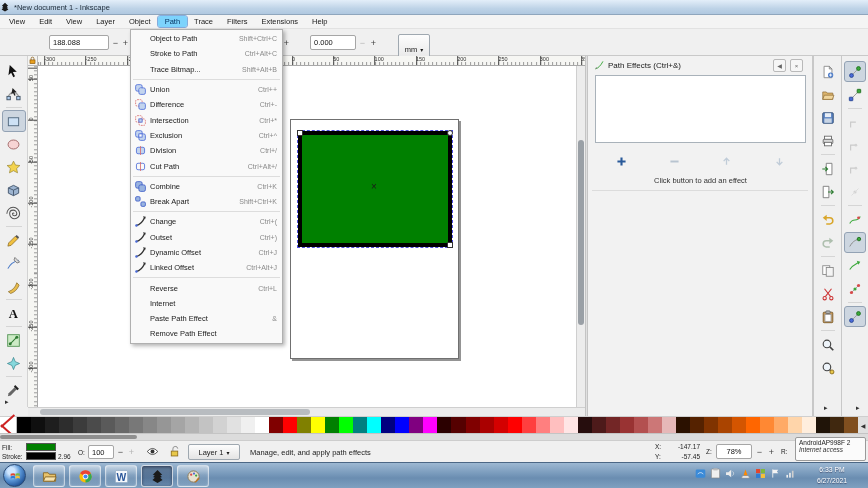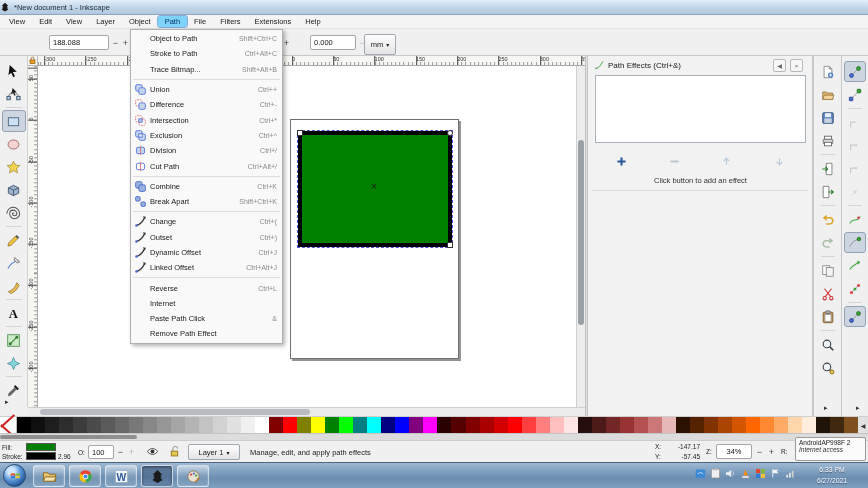--- a/index.html
+++ b/index.html
@@ -146,21 +146,21 @@
     <span id="title-text">*New document 1 - Inkscape</span>
   </div>
 
   <div id="menubar" class="abs">
       <span class="mb-item">View</span>
       <span class="mb-item">Edit</span>
       <span class="mb-item">View</span>
       <span class="mb-item">Layer</span>
       <span class="mb-item">Object</span>
       <span class="mb-item active">Path</span>
-      <span class="mb-item">File</span>
+      <span class="mb-item">Trace</span>
       <span class="mb-item">Filters</span>
       <span class="mb-item">Extensions</span>
       <span class="mb-item">Help</span>
     </div>
 
   <div id="cmdbar" class="abs">
     <span class="lab" style="left:4px">Change:</span>
     <span class="lab" style="left:37px">W:</span>
     <div class="input" style="left:49px;top:6px;width:60px;height:15px">
         <span>188.088</span>
@@ -168,21 +168,21 @@
     <div class="flat" style="left:110px;top:6px">−</div>
     <div class="flat" style="left:120px;top:6px">+</div>
     <span class="lab" style="left:134px">H:</span>
     <div class="flat" style="left:281px;top:6px">+</div>
     <span class="lab" style="left:297px">Ry:</span>
     <div class="input" style="left:310px;top:6px;width:46px;height:15px">
         <span>0.000</span>
       </div>
     <div class="flat dim" style="left:357px;top:6px">−</div>
     <div class="flat" style="left:368px;top:6px">+</div>
-    <div class="btn3d" style="left:364px;top:5px;width:32px;height:21px">
+    <div class="btn3d" style="left:398px;top:5px;width:32px;height:30px">
       <span>mm</span>
         <span style="font-size:6px">▾</span>
     </div>
 
     <span class="fs-lab abs" style="left:773px;top:31px">Fill:</span>
     <span class="swatch abs" style="left:800px;top:31px;width:57px;height:9px;background:#008000"></span>
     <span class="fs-lab abs" style="left:773px;top:42px">Stroke:</span>
     <span class="swatch abs" style="left:800px;top:42px;width:44px;height:9px;background:#000"></span>
     <span class="fs-lab abs" style="left:846px;top:43px">11.2</span>
   </div>
@@ -529,21 +529,21 @@
         <span class="ml">Reverse</span>
         <span class="ms">Ctrl+L</span>
       </div>
       <div class="menu-row">
         <span class="mi"></span>
         <span class="ml">Internet</span>
         <span class="ms"></span>
       </div>
       <div class="menu-row">
         <span class="mi"></span>
-        <span class="ml">Paste Path Click</span>
+        <span class="ml">Paste Path Effect</span>
         <span class="ms">&amp;</span>
       </div>
       <div class="menu-row">
         <span class="mi"></span>
         <span class="ml">Remove Path Effect</span>
         <span class="ms"></span>
       </div>
     </div>
 
   <div id="divider" class="abs"></div>
@@ -908,21 +908,21 @@
         <span style="font-size:6px">▾</span>
     </div>
     <span class="abs" style="left:250px;top:7px;font-size:7.5px;color:#222">Manage, edit, and apply path effects</span>
 
     <span class="sb-small abs" style="left:655px;top:2px">X:</span>
     <span class="sb-small abs" style="left:668px;top:2px;width:32px;text-align:right">-147.17</span>
     <span class="sb-small abs" style="left:655px;top:12px">Y:</span>
     <span class="sb-small abs" style="left:668px;top:12px;width:32px;text-align:right">-57.45</span>
     <span class="sb-small abs" style="left:706px;top:7px">Z:</span>
     <div class="input" style="left:716px;top:3px;width:36px;height:15px;justify-content:center;padding-left:0">
-        <span>34%</span>
+        <span>78%</span>
       </div>
     <div class="flat" style="left:754px;top:3px">−</div>
     <div class="flat" style="left:766px;top:3px">+</div>
     <span class="sb-small abs" style="left:781px;top:7px">R:</span>
   </div>
 
   <div id="tooltip" class="abs">
     <div class="t1">AndroidAP998F  2</div>
     <div class="t2">Internet access</div>
   </div>

